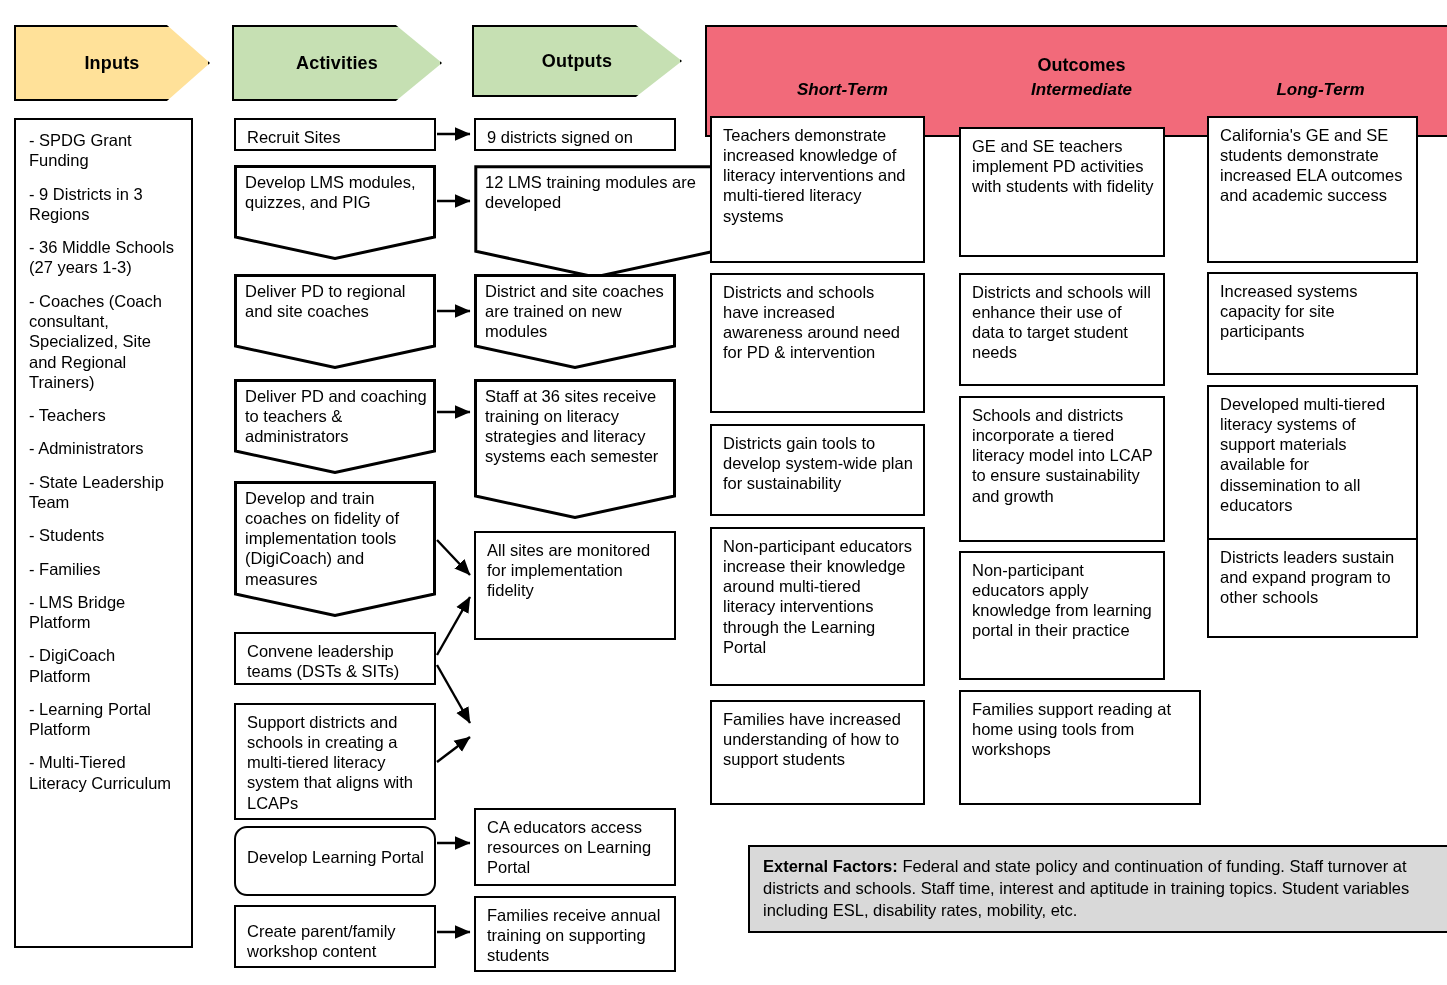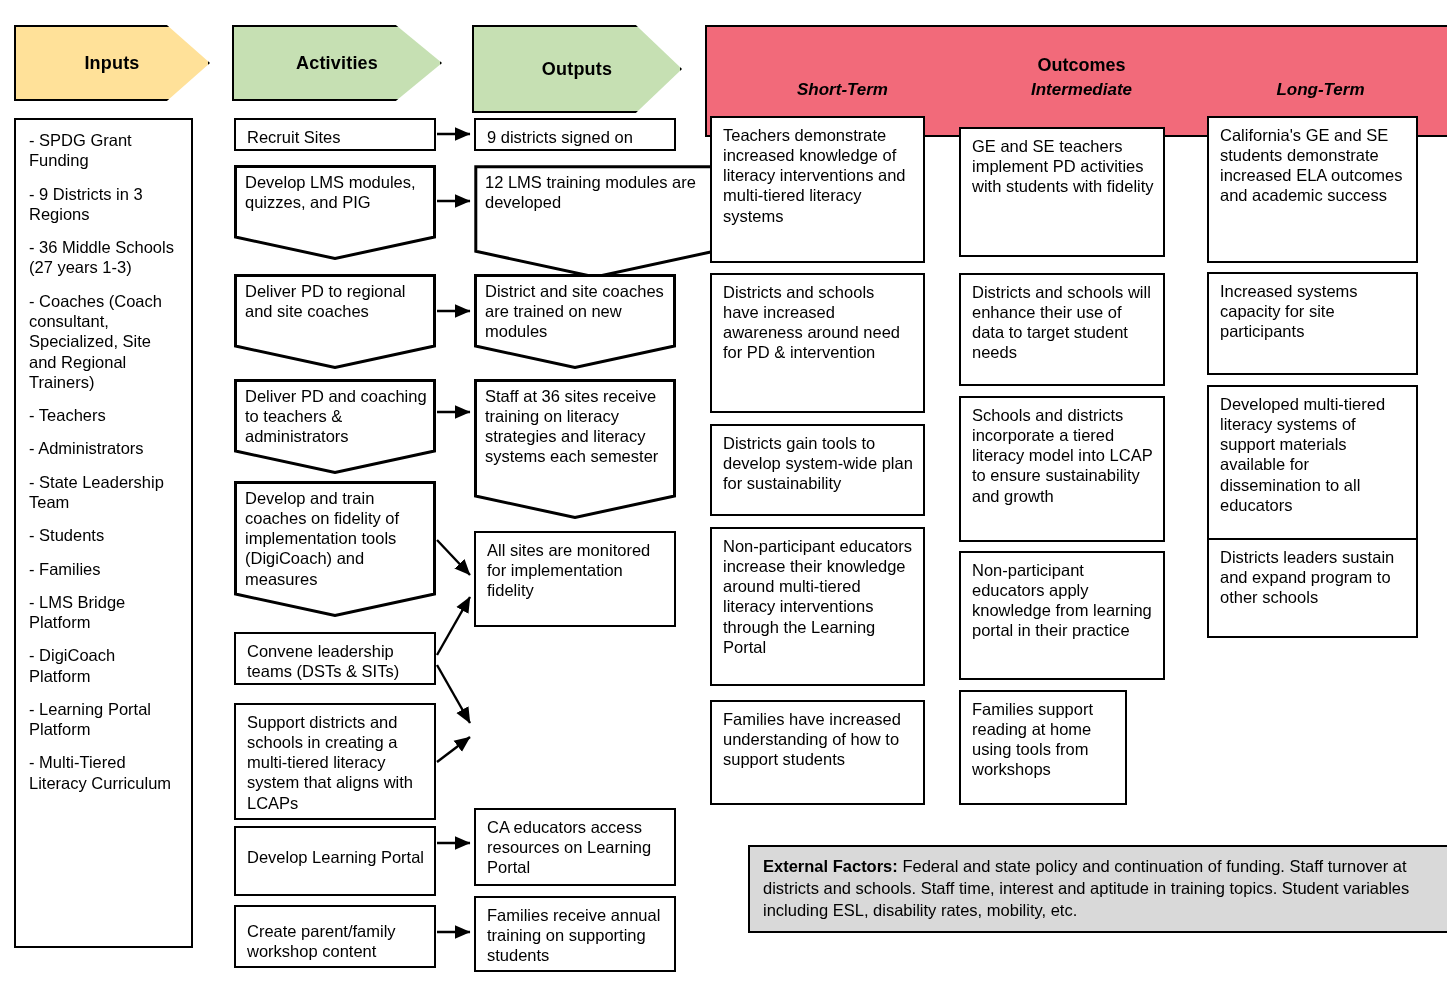--- a/index.html
+++ b/index.html
@@ -126,21 +126,21 @@
 <div class="canvas">
 
   <div class="hdr hdr-arrow" style="left:14px; top:25px; width:196px; height:76px;">
     <span>Inputs</span>
   </div>
 
   <div class="hdr hdr-arrow green" style="left:232px; top:25px; width:210px; height:76px;">
     <span>Activities</span>
   </div>
 
-  <div class="hdr hdr-arrow green" style="left:472px; top:25px; width:210px; height:88px;text-align:right;">
+  <div class="hdr hdr-arrow green" style="left:472px; top:25px; width:210px; height:72px;text-align:right;">
     <span>Outputs</span>
   </div>
 
   <div class="hdr-banner" style="position:absolute; left:705px; top:25px; width:717px; height:76px;">
     <div class="banner-title">Outcomes</div>
     <div class="banner-sub-row">
       <div class="banner-sub">Short-Term</div>
       <div class="banner-sub">Intermediate</div>
       <div class="banner-sub">Long-Term</div>
     </div>
@@ -195,21 +195,21 @@
   </div>
 
   <div class="box" style="left:234px; top:632px; width:202px; height:53px;">
     <span>Convene leadership teams (DSTs &amp; SITs)</span>
   </div>
 
   <div class="box" style="left:234px; top:703px; width:202px; height:117px;">
     <span>Support districts and schools in creating a multi-tiered literacy system that aligns with LCAPs</span>
   </div>
 
-  <div class="box" style="left:234px; top:826px; width:202px; height:70px;">
+  <div class="box" style="left:234px; top:826px; width:202px; height:70px;border-radius:13px;">
     <span style="display:block; padding-top:12px;">Develop Learning Portal</span>
   </div>
 
   <div class="box" style="left:234px; top:905px; width:202px; height:63px;">
     <span style="display:block; padding-top:7px;">Create parent/family workshop content</span>
   </div>
 
   <div class="box" style="left:474px; top:118px; width:202px; height:33px;">
     <span>9 districts signed on</span>
   </div>
@@ -228,21 +228,21 @@
     <div class="pent-text">District and site coaches are trained on new modules</div>
   </div>
 
   <div class="box pent" style="left:474px; top:379px; width:202px; height:140px;">
     <svg class="pent-shape" viewBox="0 0 202 140" preserveAspectRatio="none">
       <polygon points="1.5,1.5 200.5,1.5 200.5,117 101,138.5 1.5,117" fill="#fff" stroke="#000" stroke-width="3" vector-effect="non-scaling-stroke"></polygon>
     </svg>
     <div class="pent-text">Staff at 36 sites receive training on literacy strategies and literacy systems each semester</div>
   </div>
 
-  <div class="box" style="left:474px; top:531px; width:202px; height:96px;">
+  <div class="box" style="left:474px; top:531px; width:202px; height:109px;">
     <span>All sites are monitored for implementation fidelity</span>
   </div>
 
 
   <div class="box" style="left:474px; top:808px; width:202px; height:78px;">
     <span>CA educators access resources on Learning Portal</span>
   </div>
 
   <div class="box" style="left:474px; top:896px; width:202px; height:76px;">
     <span>Families receive annual training on supporting students</span>
@@ -269,21 +269,21 @@
   </div>
   <div class="box" style="left:959px; top:273px; width:206px; height:113px;">
     <span>Districts and schools will enhance their use of data to target student needs</span>
   </div>
   <div class="box" style="left:959px; top:396px; width:206px; height:146px;">
     <span>Schools and districts incorporate a tiered literacy model into LCAP to ensure sustainability and growth</span>
   </div>
   <div class="box" style="left:959px; top:551px; width:206px; height:129px;">
     <span>Non-participant educators apply knowledge from learning portal in their practice</span>
   </div>
-  <div class="box" style="left:959px; top:690px; width:168px; height:115px;">
+  <div class="box" style="left:959px; top:690px; width:242px; height:115px;">
     <span>Families support reading at home using tools from workshops</span>
   </div>
 
   <div class="box" style="left:1207px; top:116px; width:211px; height:147px;">
     <span>California's GE and SE students demonstrate increased ELA outcomes and academic success</span>
   </div>
   <div class="box" style="left:1207px; top:272px; width:211px; height:103px;">
     <span>Increased systems capacity for site participants</span>
   </div>
   <div class="box" style="left:1207px; top:385px; width:211px; height:182px;">

